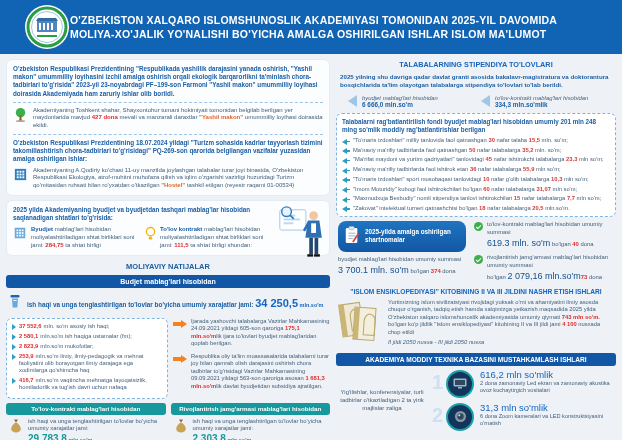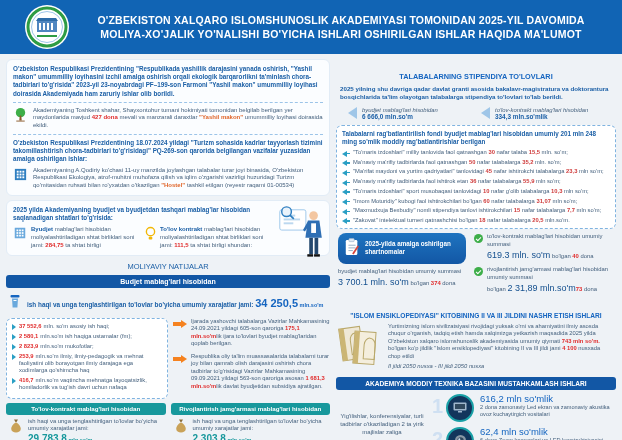--- a/index.html
+++ b/index.html
@@ -1,40 +1,40 @@
 <!DOCTYPE html>
 <html><head>
 <meta charset="utf-8">
 <style>
   html,body{margin:0;padding:0;background:#dfe5ec;}
   .page{width:622px;height:440px;background:#eef2f6;font-family:"Liberation Sans",sans-serif;position:relative;overflow:hidden;}
   
   .hdr{height:54px;background:#1164b4;display:flex;align-items:center;padding:0 10px;box-sizing:border-box;}
   .emblem{width:46px;height:46px;flex:none;margin-left:14px;}
-  .titles{flex:1;text-align:center;color:#fff;font-weight:bold;font-size:10.5px;line-height:1.35;letter-spacing:.2px;}
+  .titles{flex:1;text-align:left;color:#fff;font-weight:bold;font-size:10.5px;line-height:1.35;letter-spacing:.2px;}
   
   .cols{display:flex;gap:6px;padding:5px 6px;box-sizing:border-box;}
   .colL{width:324px;flex:none;display:flex;flex-direction:column;gap:4px;}
   .colR{flex:1;display:flex;flex-direction:column;gap:4px;min-width:0;}
   .card{background:#fbfdff;border:1px solid #e2ecf6;border-radius:6px;padding:5px 6px;}
   .bold-blue{color:#1b5fa6;font-weight:bold;font-size:6.3px;line-height:1.3;margin:0;}
   .body-text{color:#44607d;font-size:6px;line-height:1.3;margin:0;}
   .sep{border-top:1px dashed #9cc4e8;margin:4px 0;}
   .irow{display:flex;gap:5px;align-items:flex-start;}
   .ic{flex:none;}
   .red{color:#e02b2b;font-weight:bold;}
   .orange{color:#e0662b;font-weight:bold;}
   .bb{color:#1b5fa6;font-weight:bold;}
   
   .staff{position:relative;}
   .staffrow{display:flex;gap:6px;margin-top:4px;padding-right:52px;}
   .staffitem{display:flex;gap:4px;flex:1;}
   .illus{position:absolute;right:3px;top:3px;}
   
-  .finhead{text-align:center;color:#1b5fa6;font-weight:normal;font-size:7.5px;margin:2px 0 0;}
+  .finhead{text-align:center;color:#1b5fa6;font-weight:bold;font-size:7.5px;margin:2px 0 0;}
   .bar{background:#1257a5;color:#fff;font-weight:bold;font-size:7px;text-align:center;border-radius:3px;padding:3px 0;}
   .tealbar{background:#17989c;color:#fff;font-weight:bold;font-size:6.2px;text-align:center;border-radius:3px;padding:2.5px 2px;}
   .totalrow{display:flex;align-items:center;gap:5px;padding:2px 2px;}
   .totalrow p{margin:0;font-size:6.4px;font-weight:bold;color:#1b5fa6;}
   .bigblue{font-size:11px;color:#1565c0;}
   .unit{font-size:5.5px;}
   .split{display:flex;gap:5px;align-items:flex-start;}
   .dashed{border:1px dashed #7fb3e0;border-radius:6px;background:#fff;padding:4px 5px;}
   .blist{width:150px;flex:none;}
   .li{display:flex;gap:3px;margin-bottom:2.5px;}
@@ -46,21 +46,21 @@
   .oarrow{flex:none;width:14px;height:8px;position:relative;margin-top:2px;}
   .oarrow::before{content:"";position:absolute;left:0;top:2px;width:8px;height:4px;background:#f5821f;}
   .oarrow::after{content:"";position:absolute;right:0;top:0;border-left:6px solid #f5821f;border-top:4px solid transparent;border-bottom:4px solid transparent;}
   .notetext{font-size:5.8px;line-height:1.3;color:#44607d;margin:0;}
   .twocol{display:flex;gap:5px;}
   .halfcol{flex:1;display:flex;flex-direction:column;gap:3px;min-width:0;}
   .moneyrow{display:flex;gap:4px;align-items:flex-start;padding:0 2px;}
   .moneytext{font-size:5.9px;color:#44607d;line-height:1.25;}
   .bigteal{display:block;font-size:10px;font-weight:bold;color:#17989c;}
   
-  .rhead{text-align:center;color:#1565c0;font-weight:bold;font-size:7.3px;margin:13px 0 0;}
+  .rhead{text-align:center;color:#1565c0;font-weight:bold;font-size:7.3px;margin:1px 0 0;}
   .rintro{color:#1b5fa6;font-weight:bold;font-size:6.2px;line-height:1.35;margin:0;padding:0 4px;}
   .sources{display:flex;gap:10px;padding:1px 12px;}
   .source{display:flex;gap:5px;flex:1;align-items:center;}
   .sarrow{flex:none;width:0;height:0;border-right:9px solid #9fc6e8;border-top:6px solid transparent;border-bottom:6px solid transparent;}
   .slabel{font-style:italic;font-size:5.9px;color:#44607d;display:block;}
   .svalue{font-weight:bold;font-size:6.4px;color:#1b5fa6;display:block;}
   .mark{flex:none;width:8px;height:6px;position:relative;margin-top:1.5px;}
   .mark::before{content:"";position:absolute;left:0;top:0;border-right:5px solid #2a9fc4;border-top:3px solid transparent;border-bottom:3px solid transparent;}
   .mark::after{content:"";position:absolute;left:5px;top:2px;width:3px;height:1.4px;background:#2a9fc4;}
   .ili{display:flex;gap:3px;margin-bottom:2.2px;}
@@ -106,21 +106,21 @@
         <rect x="15" y="19" width="2" height="7" fill="#fff"></rect>
           <rect x="19" y="19" width="2" height="7" fill="#fff"></rect>
         <rect x="23" y="19" width="2" height="7" fill="#fff"></rect>
           <rect x="27" y="19" width="2" height="7" fill="#fff"></rect>
         <path d="M12 17h22l-2-3H14z" fill="#2e6ca8"></path>
         <path d="M13 31h20v2H13z" fill="#2e9c44"></path>
       </svg>
     </div>
     <div class="titles">
       <div>O'ZBEKISTON XALQARO ISLOMSHUNOSLIK AKADEMIYASI TOMONIDAN 2025-YIL DAVOMIDA</div>
-      <div>MOLIYA-XO'JALIK YO'NALISHI BO'YICHA ISHLARI OSHIRILGAN ISHLAR HAQIDA MA'LUMOT</div>
+      <div>MOLIYA-XO'JALIK YO'NALISHI BO'YICHA AMALGA OSHIRILGAN ISHLAR ISLOM MA'LUMOT</div>
     </div>
   </header>
 
   <div class="cols">
 
     <div class="colL">
 
       <div class="card">
         <p class="bold-blue">O'zbekiston Respublikasi Prezidentining "Respublikada yashillik darajasini yanada oshirish, "Yashil makon" umummilliy loyihasini izchil amalga oshirish orqali ekologik barqarorlikni ta'minlash chora-tadbirlari to'g'risida" 2023-yil 23-noyabrdagi PF–199-son Farmoni "Yashil makon" umummilliy loyihasi doirasida Akademiyada ham zaruriy ishlar olib borildi.</p>
         <div class="sep"></div>
@@ -365,21 +365,21 @@
           </div>
           <p class="cpara"><span>byudjet mablag'lari hisobidan umumiy summasi </span><br><span class="camount">3 700.1 mln. so'm</span><span> bo'lgan </span><span class="red">374</span><span> dona</span></p>
         </div>
         <div class="cright">
           <div class="citem">
             <span class="check"></span>
             <p class="ctext" style="margin:0;"><span>to'lov-kontrakt mablag'lari hisobidan umumiy summasi </span><br><span class="camount">619.3 mln. so'm</span><span> bo'lgan </span><span class="red">40</span><span> dona</span></p>
           </div>
           <div class="citem">
             <span class="check"></span>
-            <p class="ctext" style="margin:0;"><span>rivojlantirish jamg'armasi mablag'lari hisobidan umumiy summasi </span><br><span> bo'lgan </span><span class="camount">2 31,89 mln.so'm</span><span class="red">73</span><span> dona</span></p>
+            <p class="ctext" style="margin:0;"><span>rivojlantirish jamg'armasi mablag'lari hisobidan umumiy summasi </span><br><span> bo'lgan </span><span class="camount">2 079,16 mln.so'm</span><span class="red">73</span><span> dona</span></p>
           </div>
         </div>
       </div>
 
       <div class="rhead" style="font-size:6.6px;">"ISLOM ENSIKLOPEDIYASI" KITOBINING II VA III JILDINI NASHR ETISH ISHLARI</div>
       <div class="ency">
         <span class="ic">
           <svg width="44" height="46" viewBox="0 0 44 46">
             <g transform="rotate(-8 18 22)">
                 <rect x="3" y="4" width="21" height="32" fill="#efe8d6" stroke="#b9a86b"></rect>
@@ -420,21 +420,21 @@
           <div class="mitem">
             <span class="bignum">2</span>
             <span class="circleicon">
               <svg width="13" height="13" viewBox="0 0 13 13">
                   <circle cx="6.5" cy="6.5" r="5.5" fill="#8a97a5"></circle>
                   <circle cx="6.5" cy="6.5" r="3.2" fill="#30485e"></circle>
                   <circle cx="5.3" cy="5.3" r="1" fill="#cfe0f2"></circle>
                 </svg>
             </span>
             <div>
-              <div class="mamount">62,4 mln so'mlik</div>
+              <div class="mamount">31,3 mln so'mlik</div>
               <div class="mdesc">6 dona Zoom kameralari va LED konstruktsiyasini o'rnatish</div>
             </div>
           </div>
         </div>
       </div>
 
     </div>
   </div>
 </div>
 

